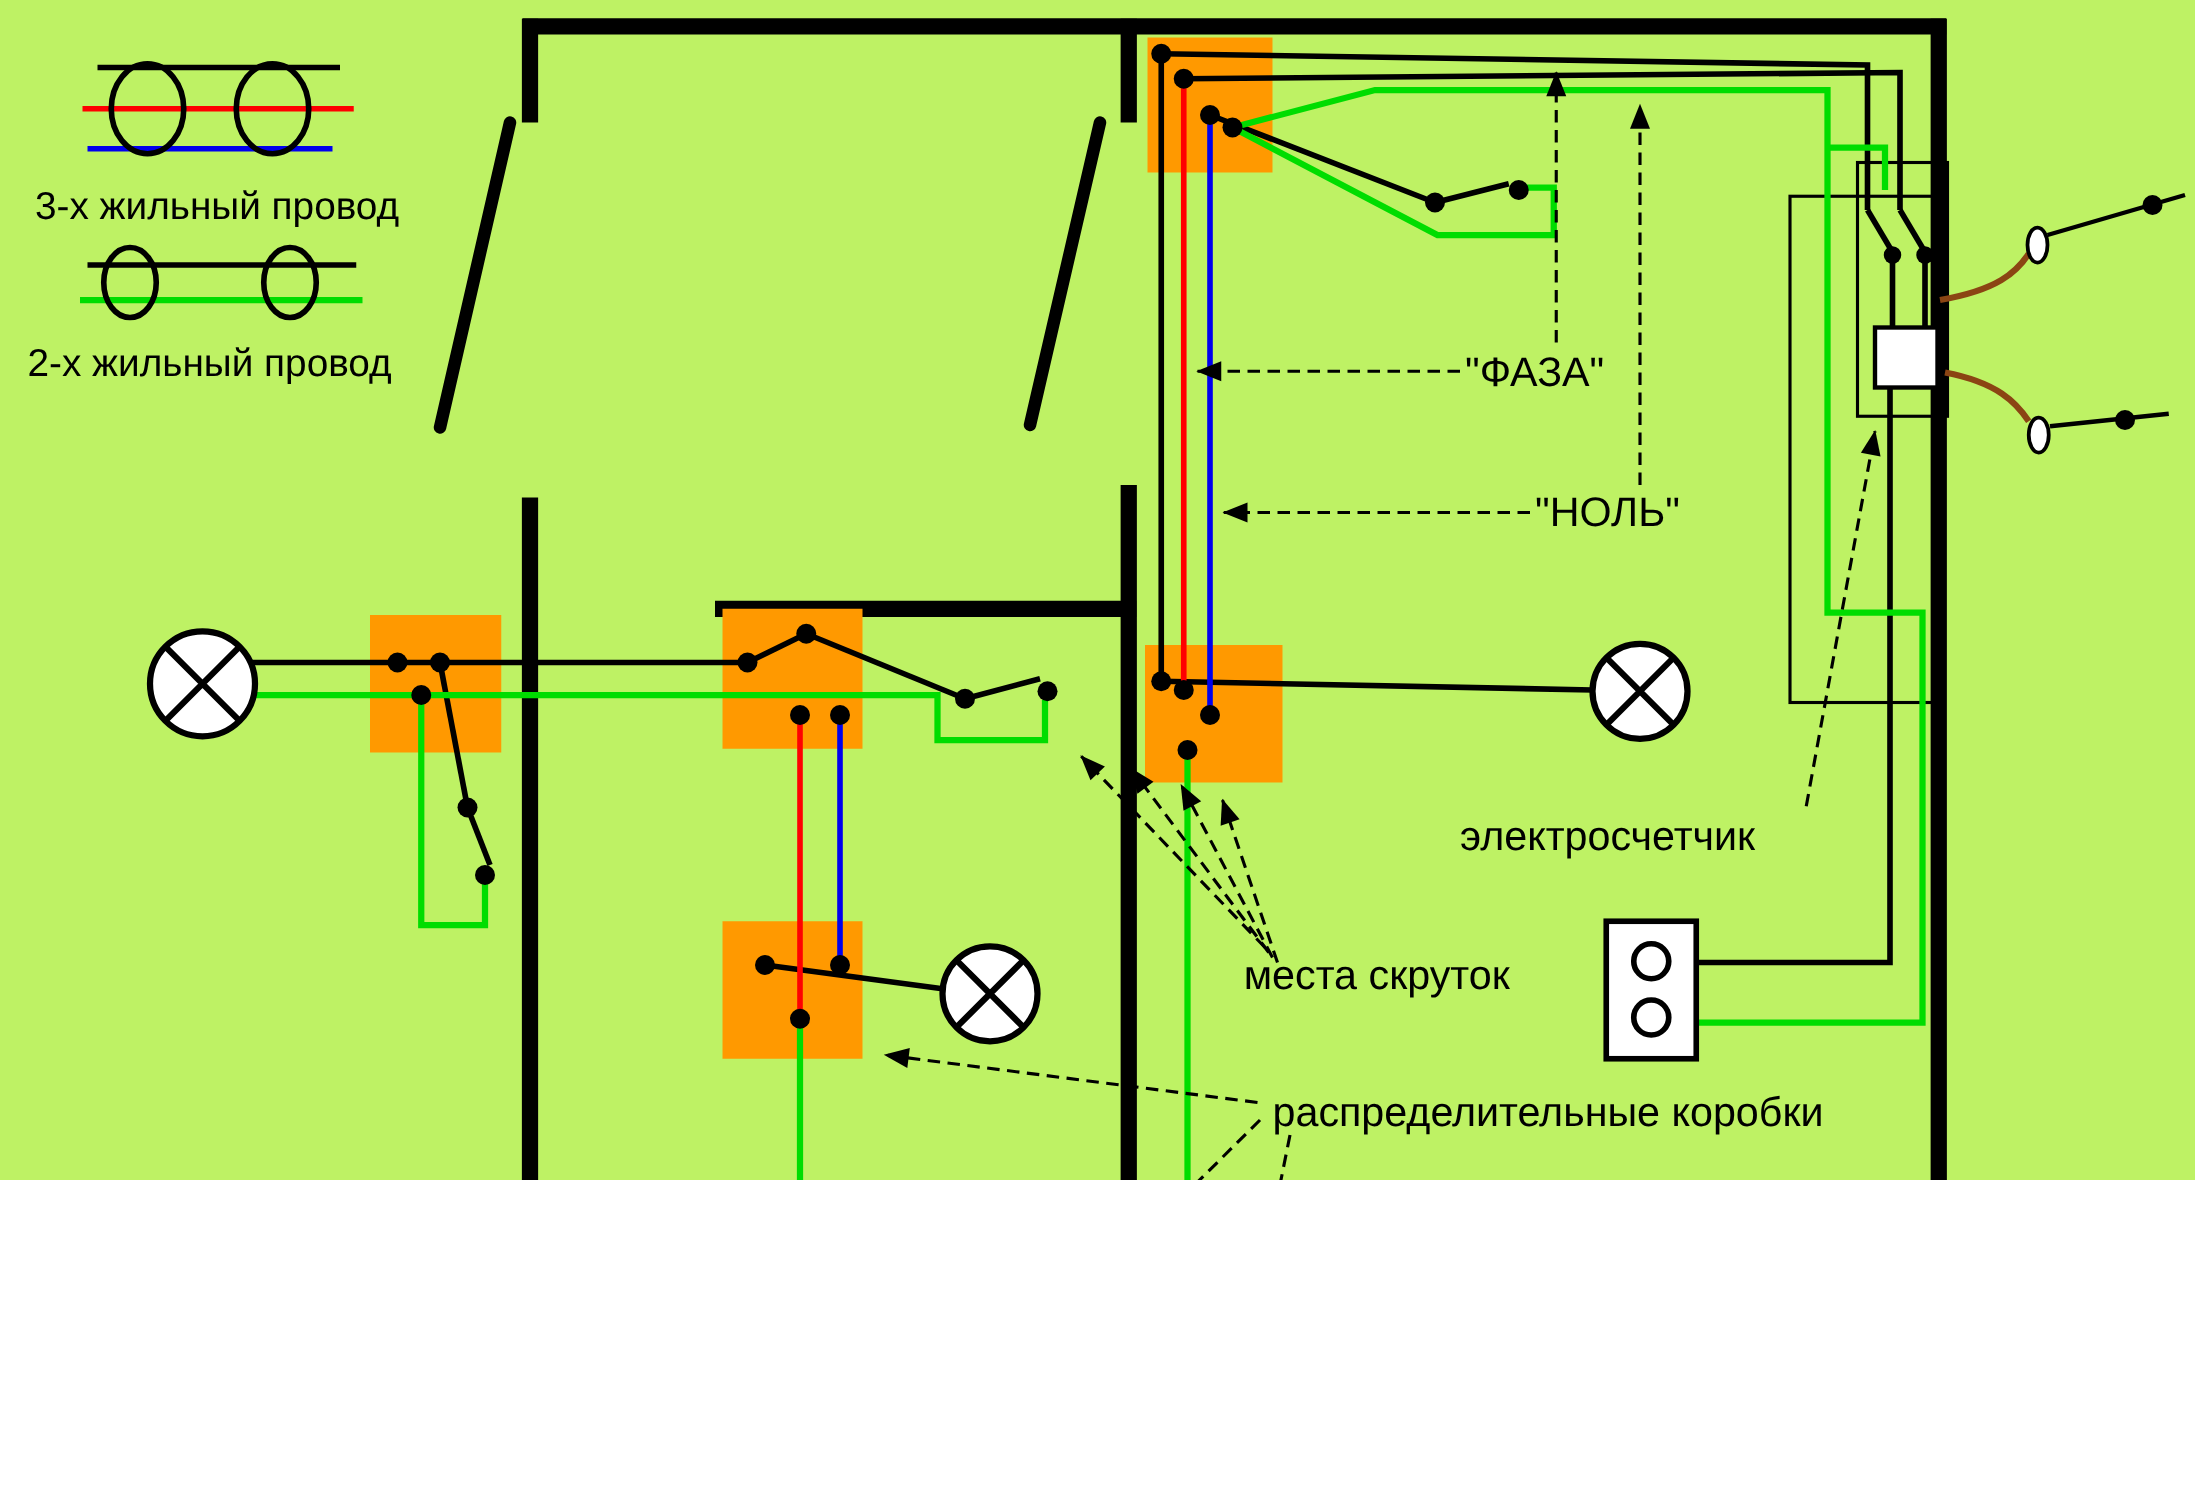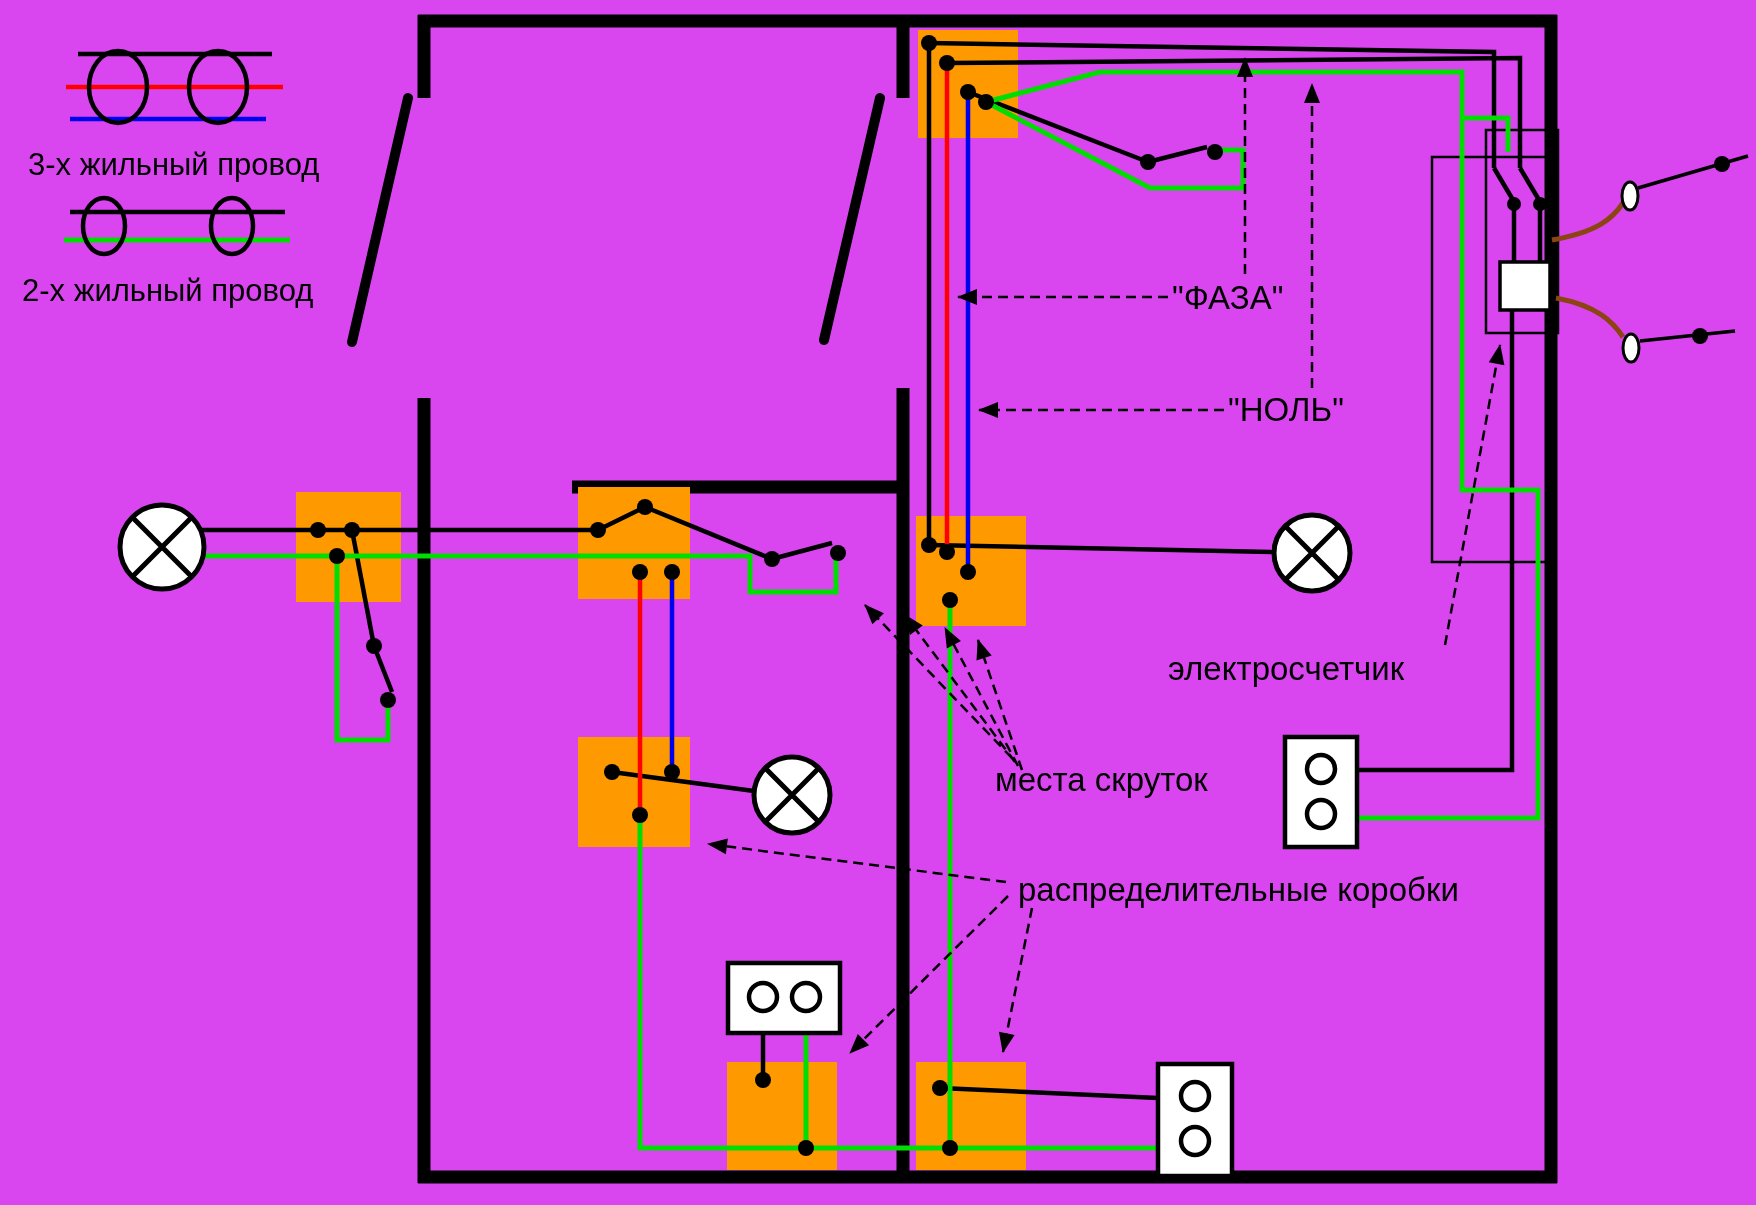--- a/index.html
+++ b/index.html
@@ -1,16 +1,16 @@
 <!DOCTYPE html>
 <html><head>
 <meta charset="utf-8">
 <style>
   html,body{margin:0;padding:0;background:#ffffff;}
-  .stage{width:1756px;height:1205px;position:relative;background:#d946ef;overflow:hidden;
+  .stage{width:1756px;height:944px;position:relative;background:#bef264;overflow:hidden;
          font-family:"Liberation Sans","DejaVu Sans",sans-serif;}
   svg{position:absolute;left:0;top:0;}
   text{font-family:"Liberation Sans","DejaVu Sans",sans-serif;fill:#000;}
   .t-legend{font-size:31px;}
   .t-label{font-size:33px;}
 </style>
 </head>
 <body>
 
 <div class="stage">

